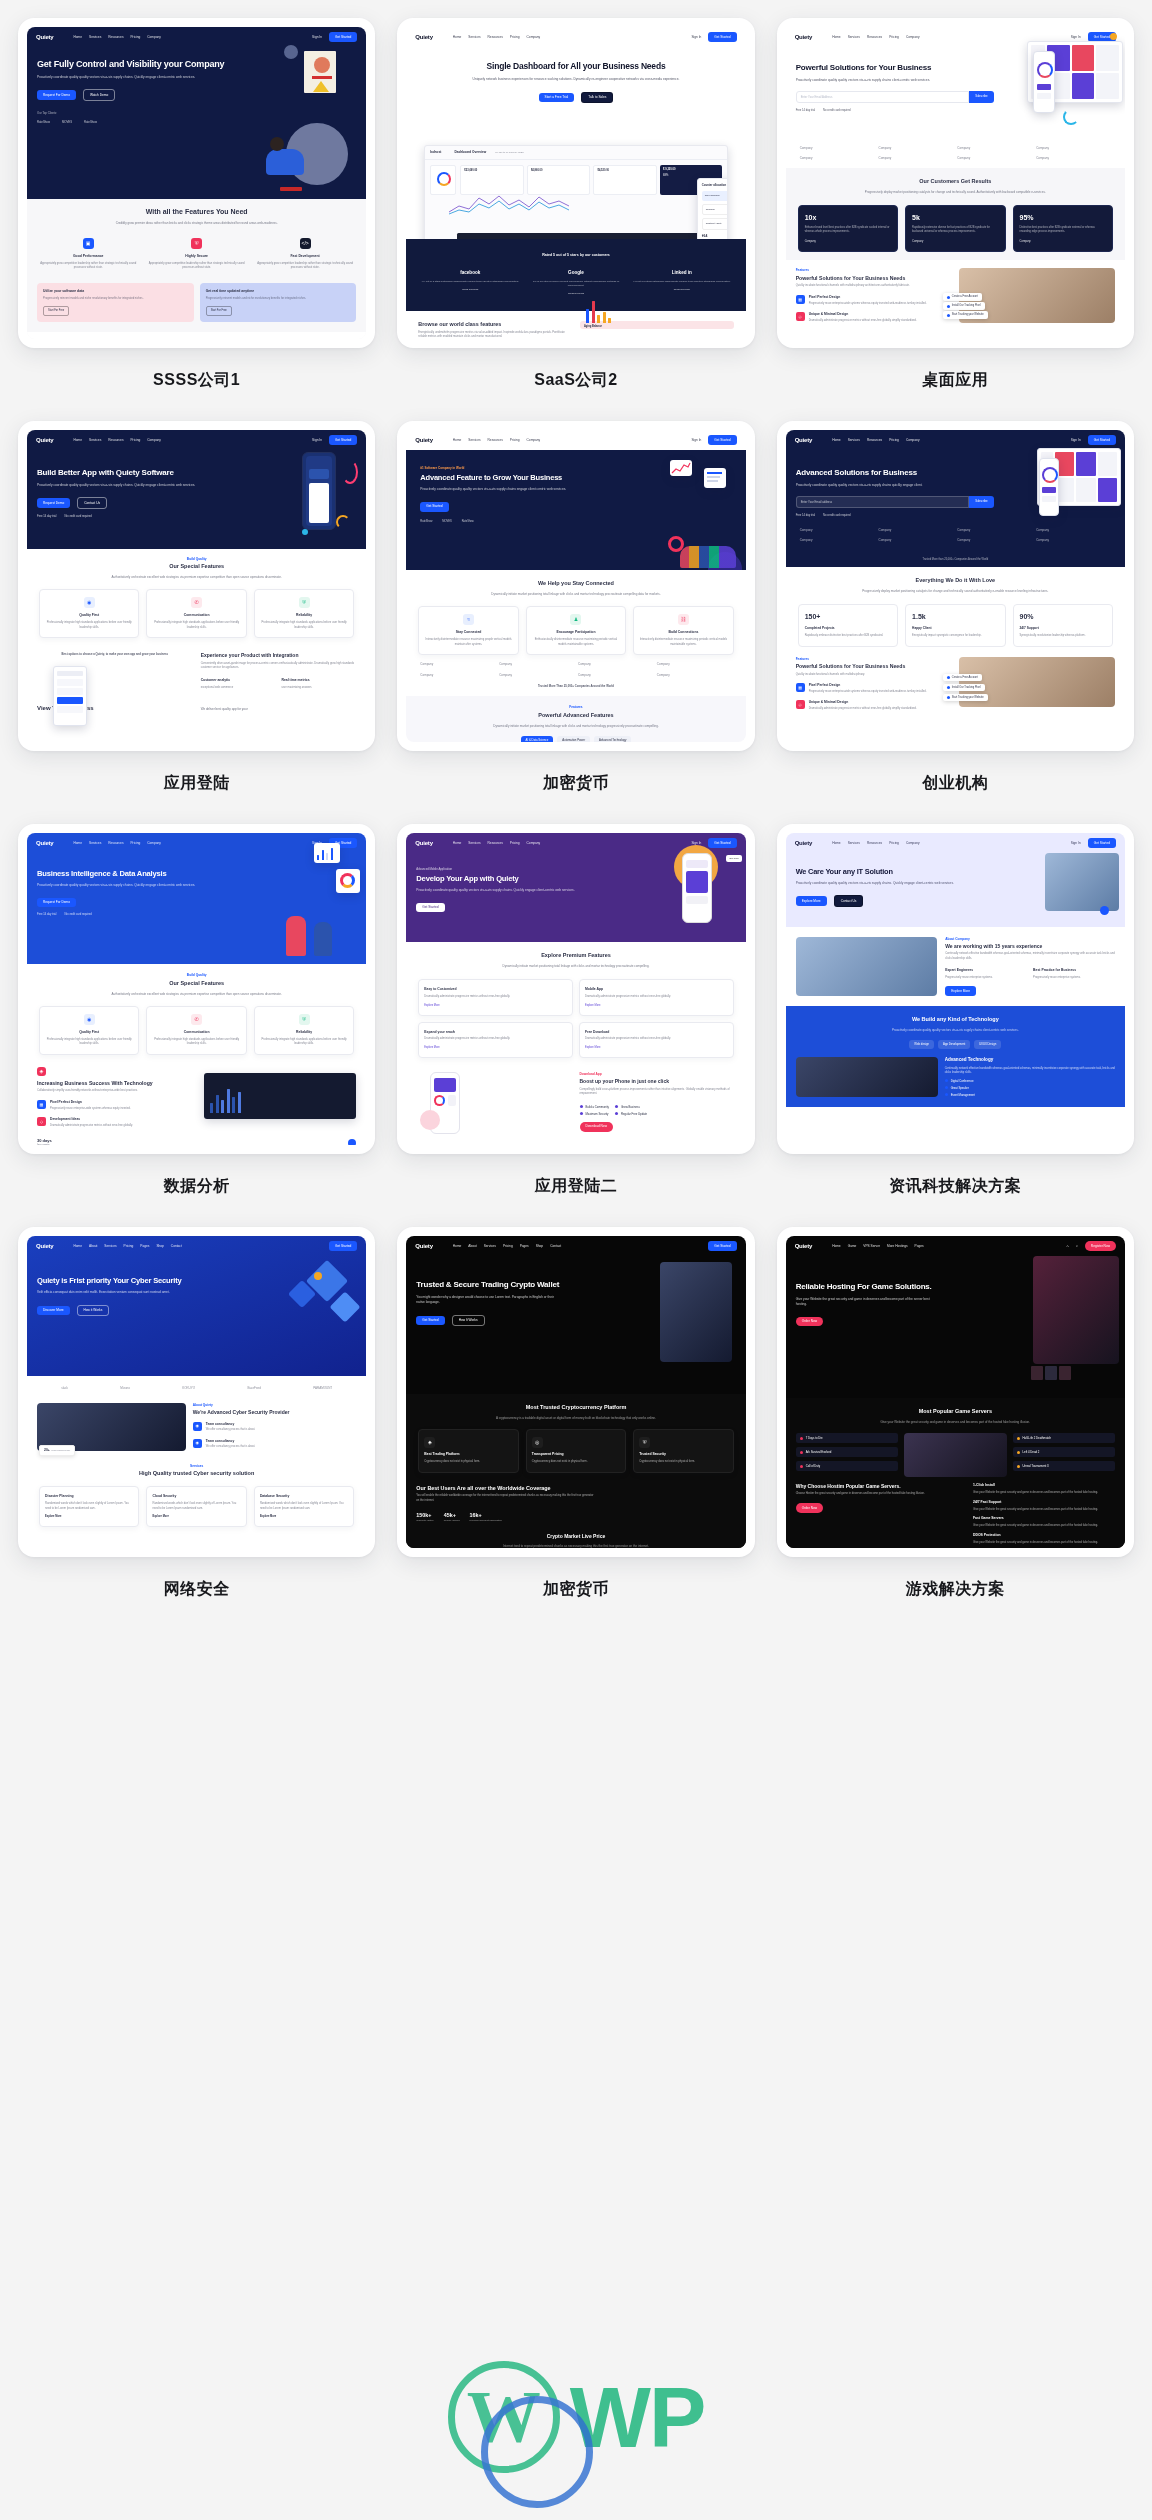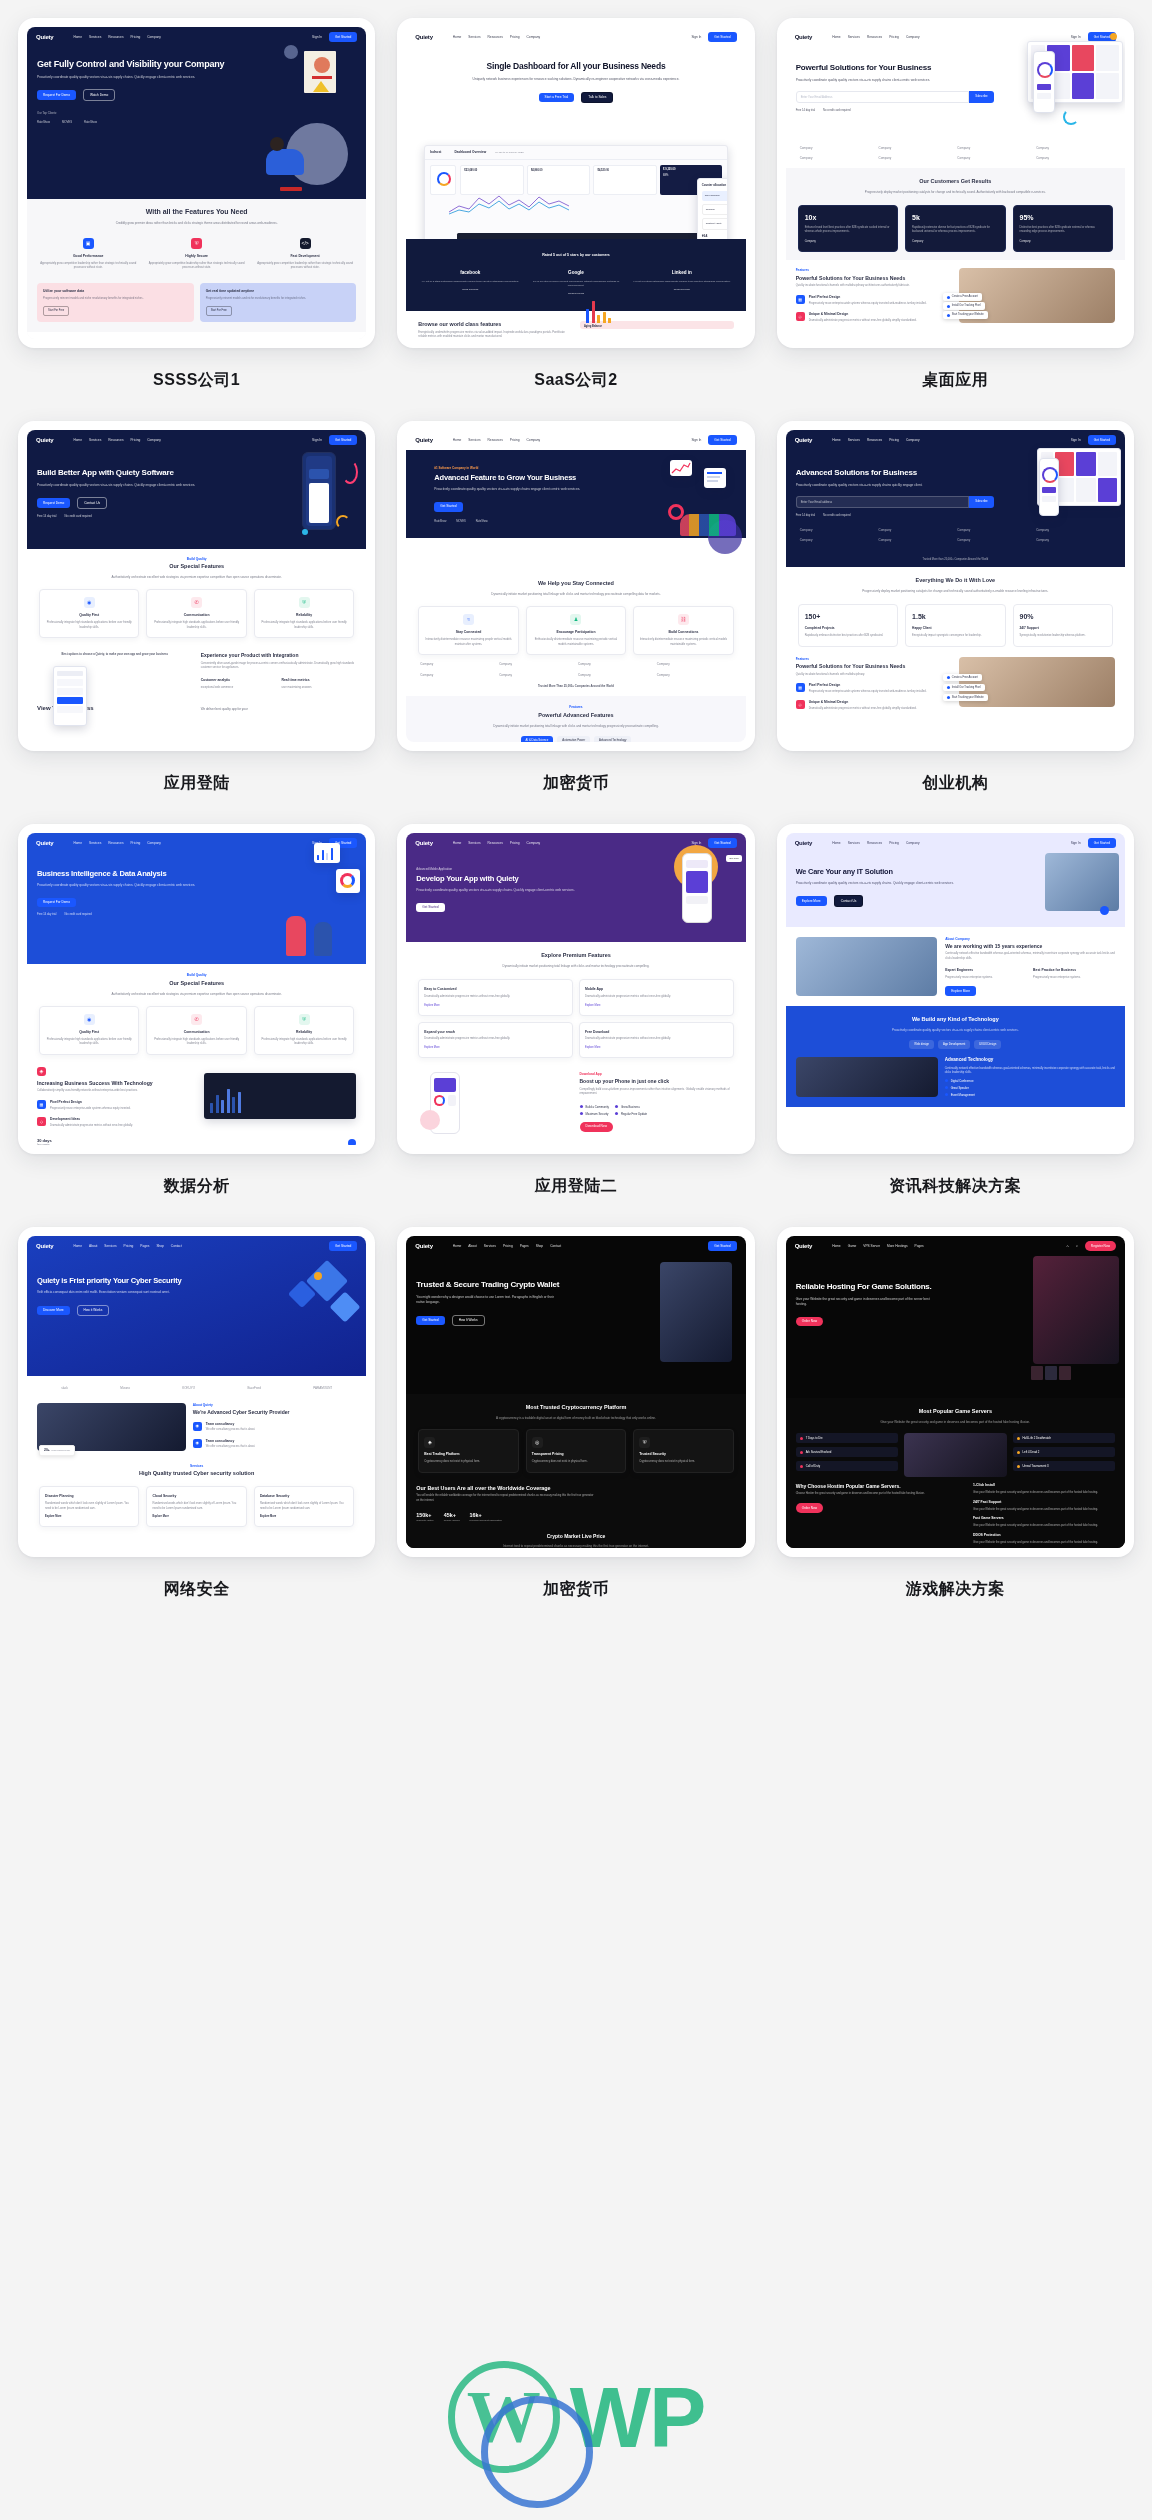--- a/index.html
+++ b/index.html
@@ -606,21 +606,21 @@
             <span>Services</span>
             <span>Resources</span>
             <span>Pricing</span>
             <span>Company</span>
           </span>
           <span class="navright">
             <span class="signin">Sign In</span>
             <span class="btn">Get Started</span>
           </span>
         </div>
-        <div class="navy" style="position:absolute;left:0;right:0;top:20px;height:88px;padding:16px 28px;">
+        <div class="navy" style="position:absolute;left:0;right:0;top:20px;height:120px;padding:16px 14px;">
           <div style="font-size:3px;color:#ff9b4a;font-weight:bold;">#1 Software Company in World</div>
           <div class="h1" style="font-size:7.5px;max-width:52%;margin-top:3px;">Advanced Feature to Grow Your Business</div>
           <div class="p">Proactively coordinate quality quality vectors vis-a-vis supply chains engage client centric web services.</div>
           <div class="btnrow">
               <span class="btn">Get Started</span>
             </div>
           <div style="display:flex;gap:10px;margin-top:8px;font-size:2.6px;opacity:.7;">
             <span>RateShow</span>
             <span>MOVES</span>
             <span>RateShow</span>

